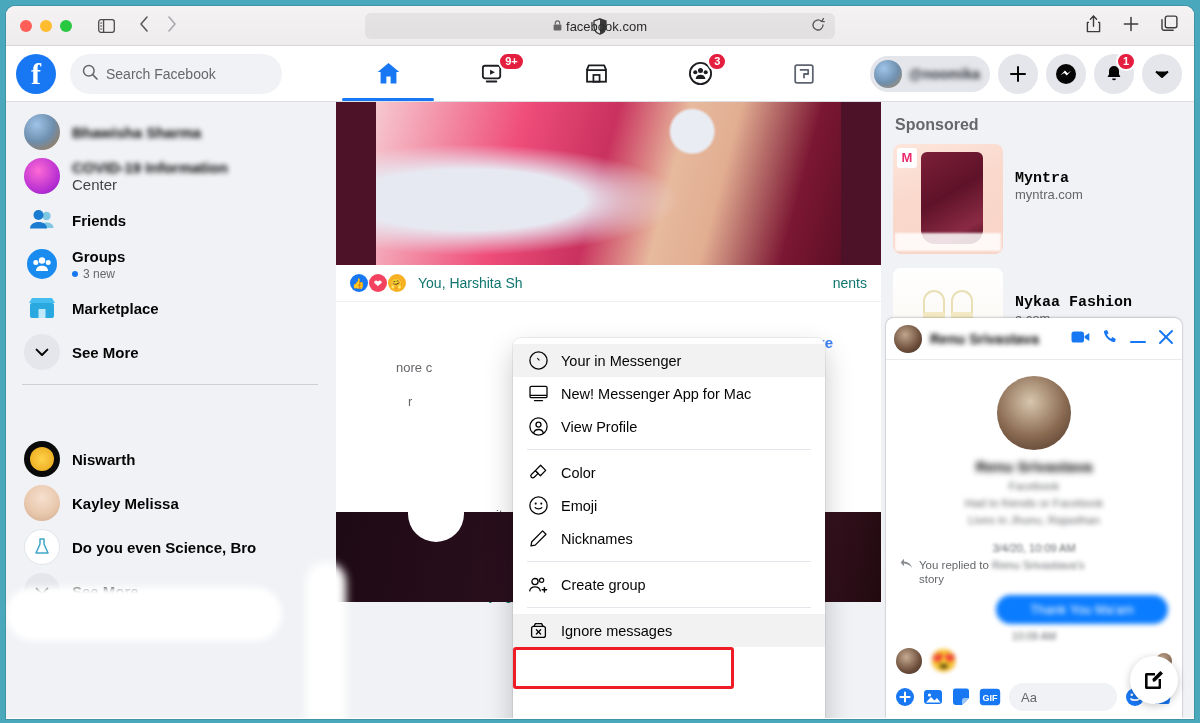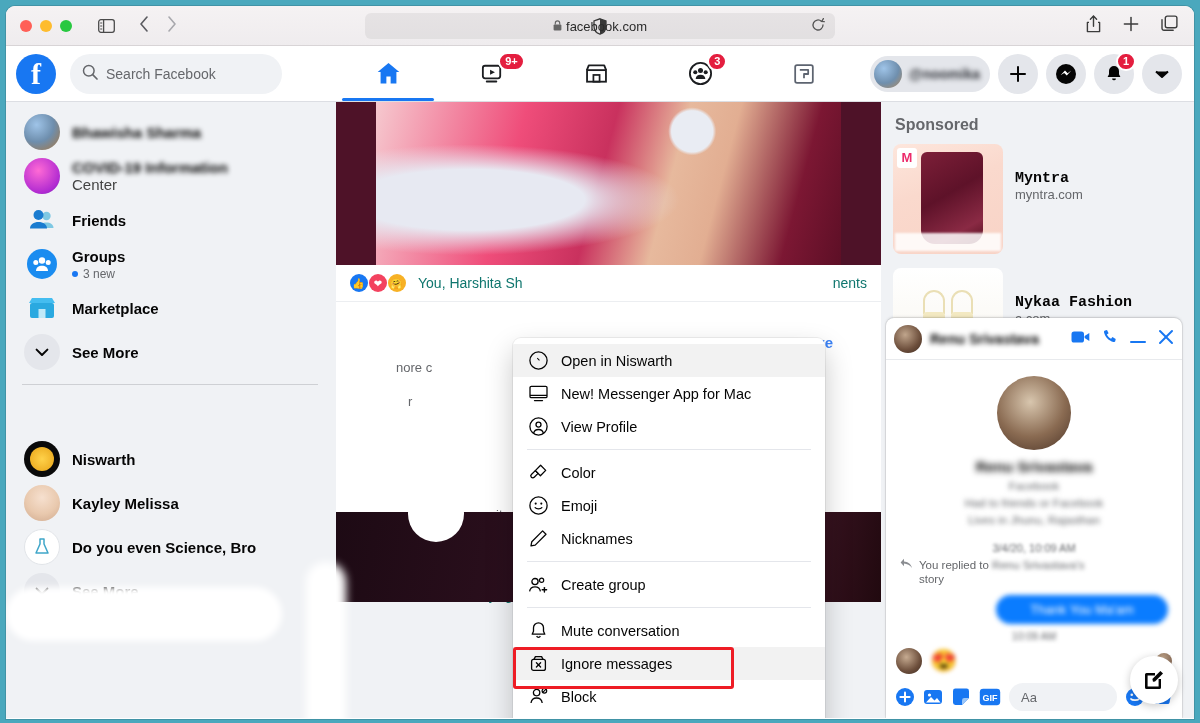--- a/index.html
+++ b/index.html
@@ -677,21 +677,21 @@
 
     <div class="ctxmenu">
 
       <div class="mi hi">
         <span class="mico">
           <svg width="19" height="19" viewBox="0 0 19 19">
                 <circle cx="9.5" cy="9.5" r="8.6" fill="none" stroke="#050505" stroke-width="1.3"></circle>
                 <path d="M4.7 10.7 8.6 6.8l2.2 2.2 3.2-3.2-3.9 3.9-2.2-2.2z" fill="#050505"></path>
               </svg>
         </span>
-        <span class="mlabel">Open in Niswarth</span>
+        <span class="mlabel">Your in Messenger</span>
       </div>
 
       <div class="mi">
         <span class="mico">
           <svg width="19" height="17" viewBox="0 0 19 17">
                 <rect x="1" y="1.3" width="17" height="11.4" rx="1.3" fill="none" stroke="#050505" stroke-width="1.3"></rect>
                 <line x1="1" y1="10.4" x2="18" y2="10.4" stroke="#050505" stroke-width="1.3"></line>
                 <line x1="5.5" y1="15.6" x2="13.5" y2="15.6" stroke="#050505" stroke-width="1.3" stroke-linecap="round"></line>
               </svg>
         </span>
@@ -752,53 +752,33 @@
                 <circle cx="13.6" cy="4.2" r="2.1" fill="none" stroke="#050505" stroke-width="1.2"></circle>
                 <line x1="16.4" y1="11.6" x2="16.4" y2="16" stroke="#050505" stroke-width="1.4" stroke-linecap="round"></line>
                 <line x1="14.2" y1="13.8" x2="18.6" y2="13.8" stroke="#050505" stroke-width="1.4" stroke-linecap="round"></line>
               </svg>
         </span>
         <span class="mlabel">Create group</span>
       </div>
 
       <div class="mdiv"></div>
 
-      <div class="mi">
-        <span class="mico">
-          <svg width="19" height="19" viewBox="0 0 19 19">
-                <path d="M9.5 1.8a5 5 0 0 0-5 5v3.5L3.2 13.2h12.6L14.5 10.3V6.8a5 5 0 0 0-5-5z" fill="none" stroke="#050505" stroke-width="1.3" stroke-linejoin="round"></path>
-                <path d="M7.7 15a1.9 1.9 0 0 0 3.6 0" fill="none" stroke="#050505" stroke-width="1.3"></path>
-              </svg>
-        </span>
-        <span class="mlabel">Mute conversation</span>
-      </div>
 
       <div class="mi hi">
         <span class="mico">
           <svg width="19" height="19" viewBox="0 0 19 19">
                 <rect x="2.6" y="5.4" width="13.8" height="11" rx="2" fill="none" stroke="#050505" stroke-width="1.3"></rect>
                 <path d="M5 5.4 6.4 2.6h6.2L14 5.4" fill="none" stroke="#050505" stroke-width="1.3" stroke-linejoin="round"></path>
                 <line x1="7.4" y1="8.8" x2="11.6" y2="13" stroke="#050505" stroke-width="1.3" stroke-linecap="round"></line>
                 <line x1="11.6" y1="8.8" x2="7.4" y2="13" stroke="#050505" stroke-width="1.3" stroke-linecap="round"></line>
               </svg>
         </span>
         <span class="mlabel">Ignore messages</span>
       </div>
 
-      <div class="mi">
-        <span class="mico">
-          <svg width="19" height="19" viewBox="0 0 19 19">
-                <circle cx="7.6" cy="5.6" r="3.2" fill="none" stroke="#050505" stroke-width="1.3"></circle>
-                <path d="M2 16c.4-3.2 2.9-5 5.6-5s5.2 1.8 5.6 5" fill="none" stroke="#050505" stroke-width="1.3"></path>
-                <circle cx="15.4" cy="3.8" r="2.3" fill="none" stroke="#050505" stroke-width="1.2"></circle>
-                <line x1="13.8" y1="5.4" x2="17" y2="2.2" stroke="#050505" stroke-width="1.2"></line>
-              </svg>
-        </span>
-        <span class="mlabel">Block</span>
-      </div>
 
     </div>
 
     <div class="redbox"></div>
 
   </div>
  </div>
 </div>
 
 </body></html>

